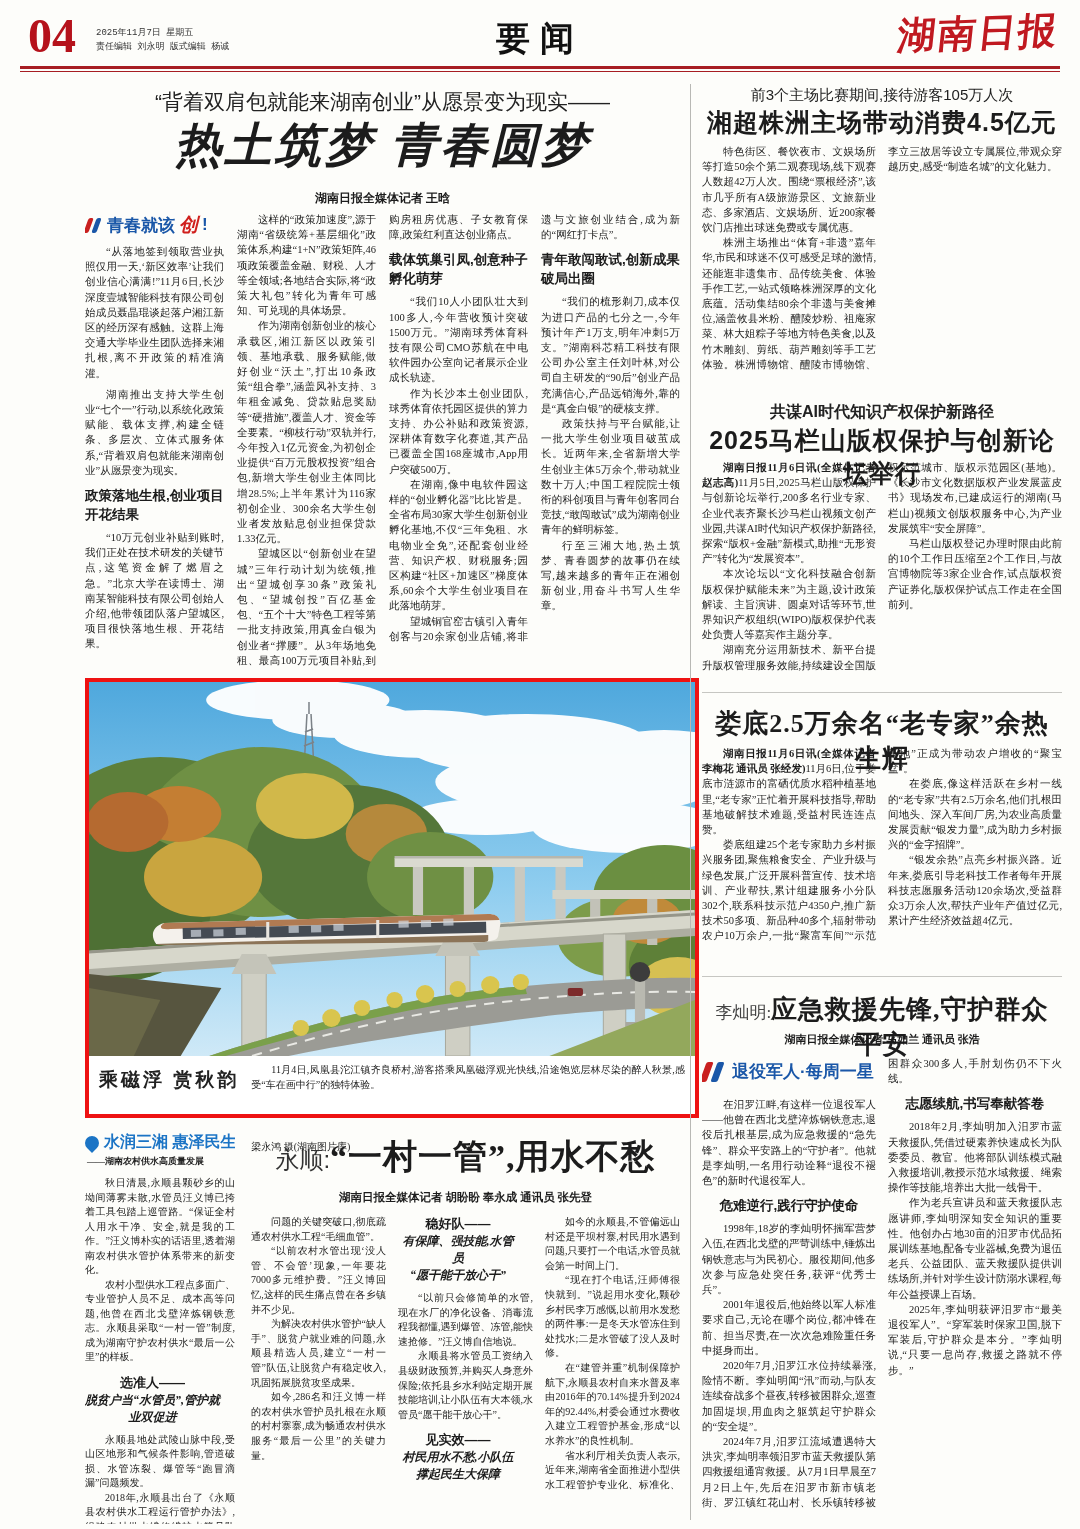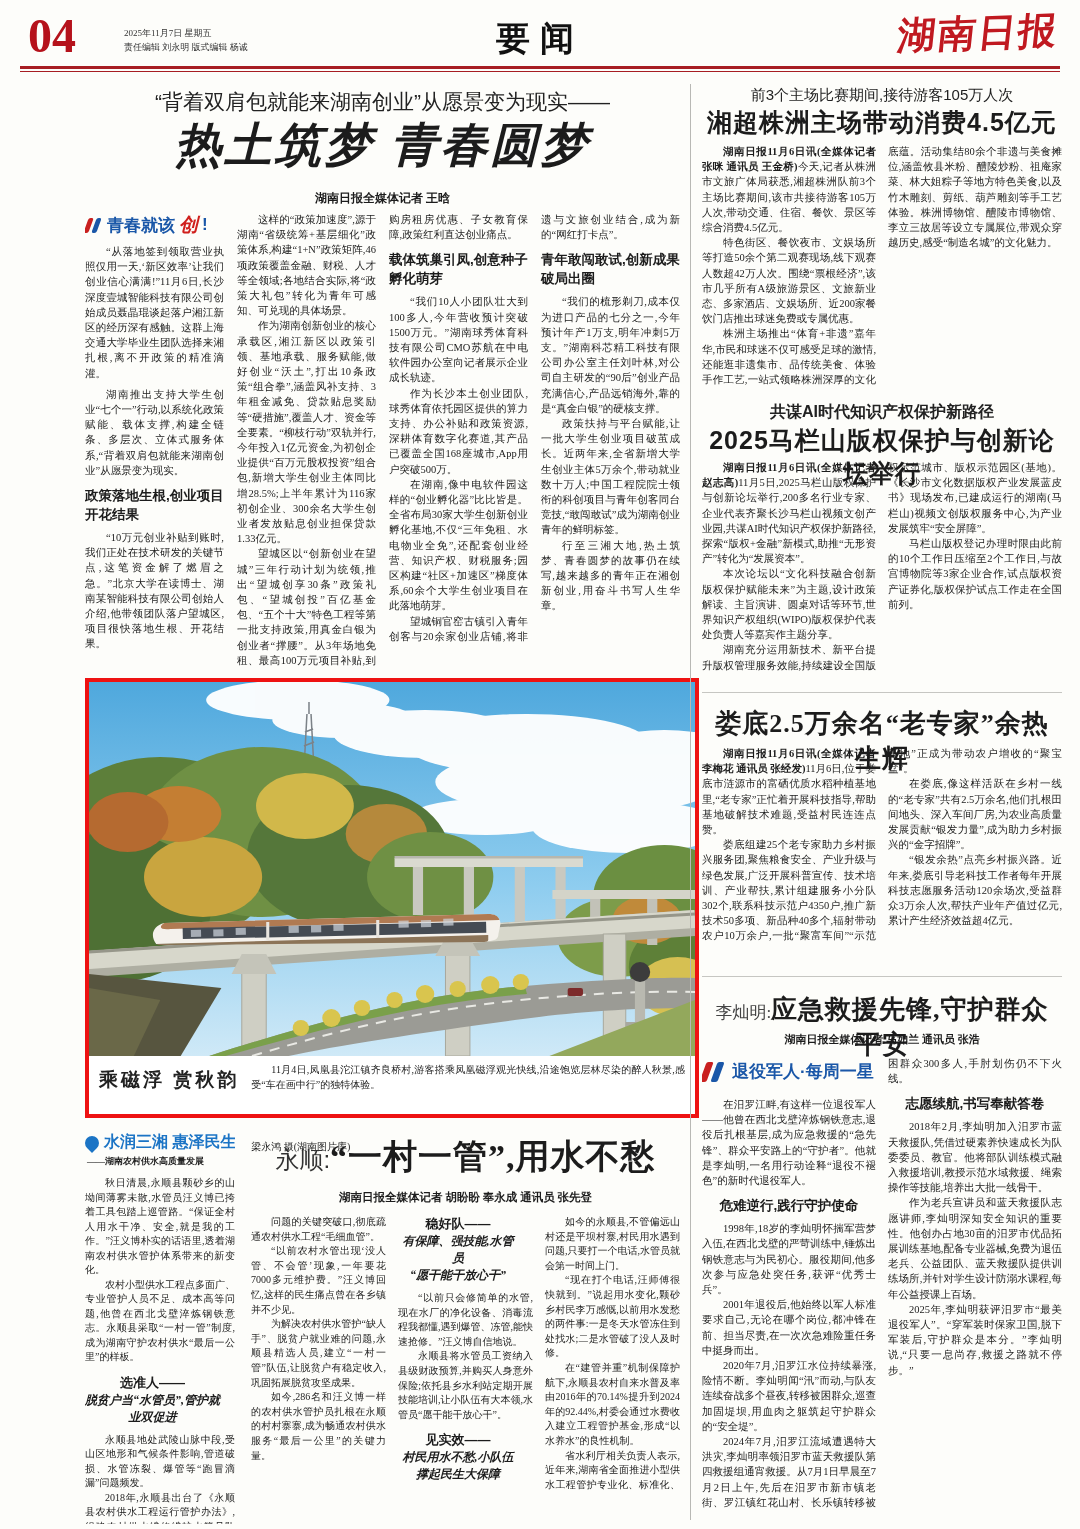--- a/index.html
+++ b/index.html
@@ -4,21 +4,21 @@
 <style>
   html,body{margin:0;padding:0;background:#e8e8e4;}
   .page{position:relative;width:1080px;height:1529px;margin:0 auto;background:#fdfdfa;overflow:hidden;
         font-family:"Liberation Serif","DejaVu Serif",serif;color:#1c1c1c;}
   [data-name]{box-sizing:border-box;}
 
   
   .pageno{position:absolute;left:28px;top:12px;font-size:48px;font-weight:bold;color:#b5121b;
           font-family:"Liberation Serif",serif;line-height:1;}
   .dateblock{position:absolute;left:96px;top:26px;font-size:9px;color:#333;line-height:14px;
-             font-family:Liberation Serif, serif;margin-left:28px;}
+             font-family:Liberation Mono, monospace;}
   .section-title{position:absolute;left:0;right:0;top:16px;text-align:center;font-size:34px;font-weight:900;
                  letter-spacing:10px;font-family:"Liberation Sans","DejaVu Sans",sans-serif;color:#111;}
   .masthead{position:absolute;right:22px;top:8px;font-size:38px;font-weight:bold;color:#c01920;
             font-family:"Liberation Serif",serif;transform:skewX(-8deg) rotate(-2deg);letter-spacing:2px;}
   .header-rule{position:absolute;left:20px;right:20px;top:66px;height:6px;
                border-top:3px solid #a71d23;border-bottom:1px solid #a71d23;}
 
   
   .para{margin:0;text-indent:2em;font-size:10.5px;line-height:15.2px;text-align:justify;}
   .para strong{font-weight:bold;}
@@ -303,21 +303,20 @@
           <p class="para" data-name="paragraph">省水利厅相关负责人表示,近年来,湖南省全面推进小型供水工程管护专业化、标准化、制度化,让每一户农村群众都能用上“放心水、舒心水”,让供水服务的“最后一公里”始终畅通。</p>
         </div>
     </div>
   </div>
 
   <div class="vdivider" data-name="column-divider"></div>
 
   <div class="r-kicker" style="top:86px;" data-name="xiangchao-kicker">前3个主场比赛期间,接待游客105万人次</div>
   <div class="r-headline-sans" style="top:106px;" data-name="xiangchao-headline">湘超株洲主场带动消费4.5亿元</div>
   <div class="r-body" style="top:144px;height:252px;" data-name="xiangchao-body">
-      <p class="para" data-name="paragraph"><strong>湖南日报11月6日讯(全媒体记者 张咪 通讯员 王金桥)</strong>今天,记者从株洲市文旅广体局获悉,湘超株洲队前3个主场比赛期间,该市共接待游客105万人次,带动交通、住宿、餐饮、景区等综合消费4.5亿元。</p>
       <p class="para" data-name="paragraph">特色街区、餐饮夜市、文娱场所等打造50余个第二观赛现场,线下观赛人数超42万人次。围绕“票根经济”,该市几乎所有A级旅游景区、文旅新业态、多家酒店、文娱场所、近200家餐饮门店推出球迷免费或专属优惠。</p>
       <p class="para" data-name="paragraph">株洲主场推出“体育+非遗”嘉年华,市民和球迷不仅可感受足球的激情,还能逛非遗集市、品传统美食、体验手作工艺,一站式领略株洲深厚的文化底蕴。活动集结80余个非遗与美食摊位,涵盖攸县米粉、醴陵炒粉、祖庵家菜、林大姐粽子等地方特色美食,以及竹木雕刻、剪纸、葫芦雕刻等手工艺体验。株洲博物馆、醴陵市博物馆、李立三故居等设立专属展位,带观众穿越历史,感受“制造名城”的文化魅力。</p>
     </div>
 
   <div class="r-kicker r-kicker-bold" style="top:402px;" data-name="malanshan-kicker">共谋AI时代知识产权保护新路径</div>
   <div class="r-headline-sans" style="top:424px;" data-name="malanshan-headline">2025马栏山版权保护与创新论坛举行</div>
   <div class="r-body" style="top:460px;height:218px;" data-name="malanshan-body">
       <p class="para" data-name="paragraph"><strong>湖南日报11月6日讯(全媒体记者 赵志高)</strong>11月5日,2025马栏山版权保护与创新论坛举行,200多名行业专家、企业代表齐聚长沙马栏山视频文创产业园,共谋AI时代知识产权保护新路径,探索“版权+金融”新模式,助推“无形资产”转化为“发展资本”。</p>
       <p class="para" data-name="paragraph">本次论坛以“文化科技融合创新 版权保护赋能未来”为主题,设计政策解读、主旨演讲、圆桌对话等环节,世界知识产权组织(WIPO)版权保护代表处负责人等嘉宾作主题分享。</p>
       <p class="para" data-name="paragraph">湖南充分运用新技术、新平台提升版权管理服务效能,持续建设全国版权示范城市、版权示范园区(基地)。《长沙市文化数据版权产业发展蓝皮书》现场发布,已建成运行的湖南(马栏山)视频文创版权服务中心,为产业发展筑牢“安全屏障”。</p>

